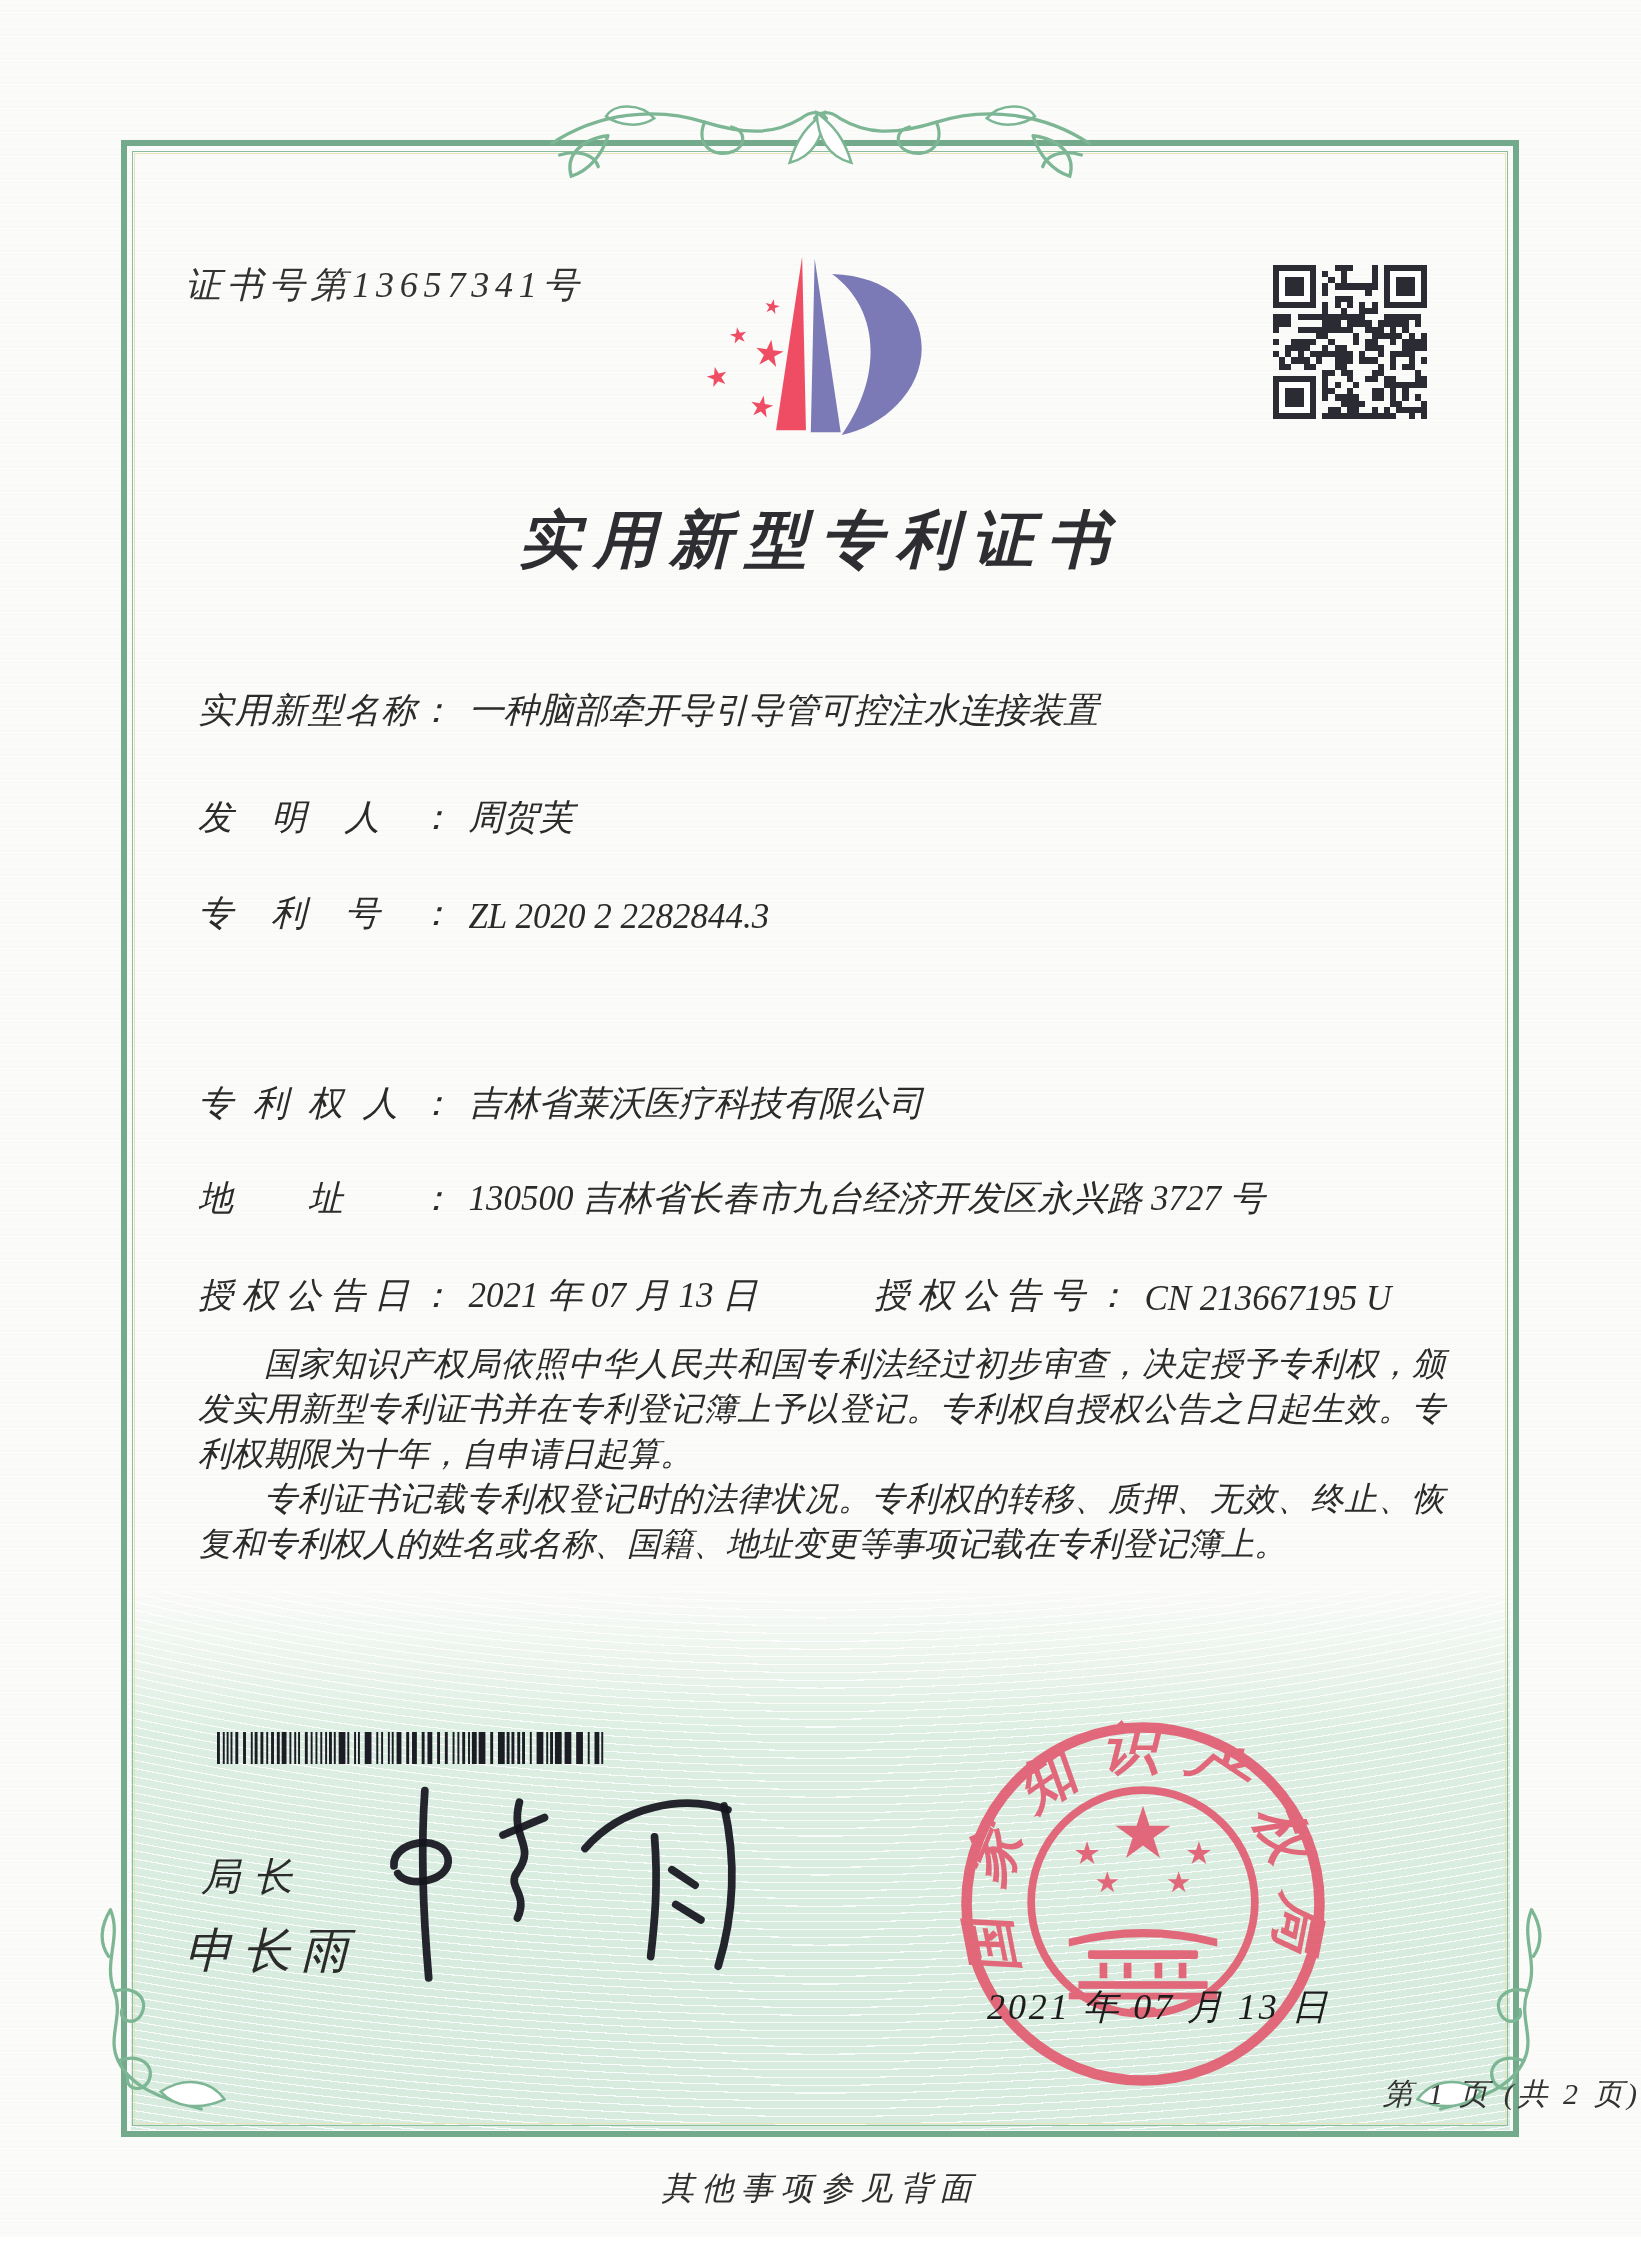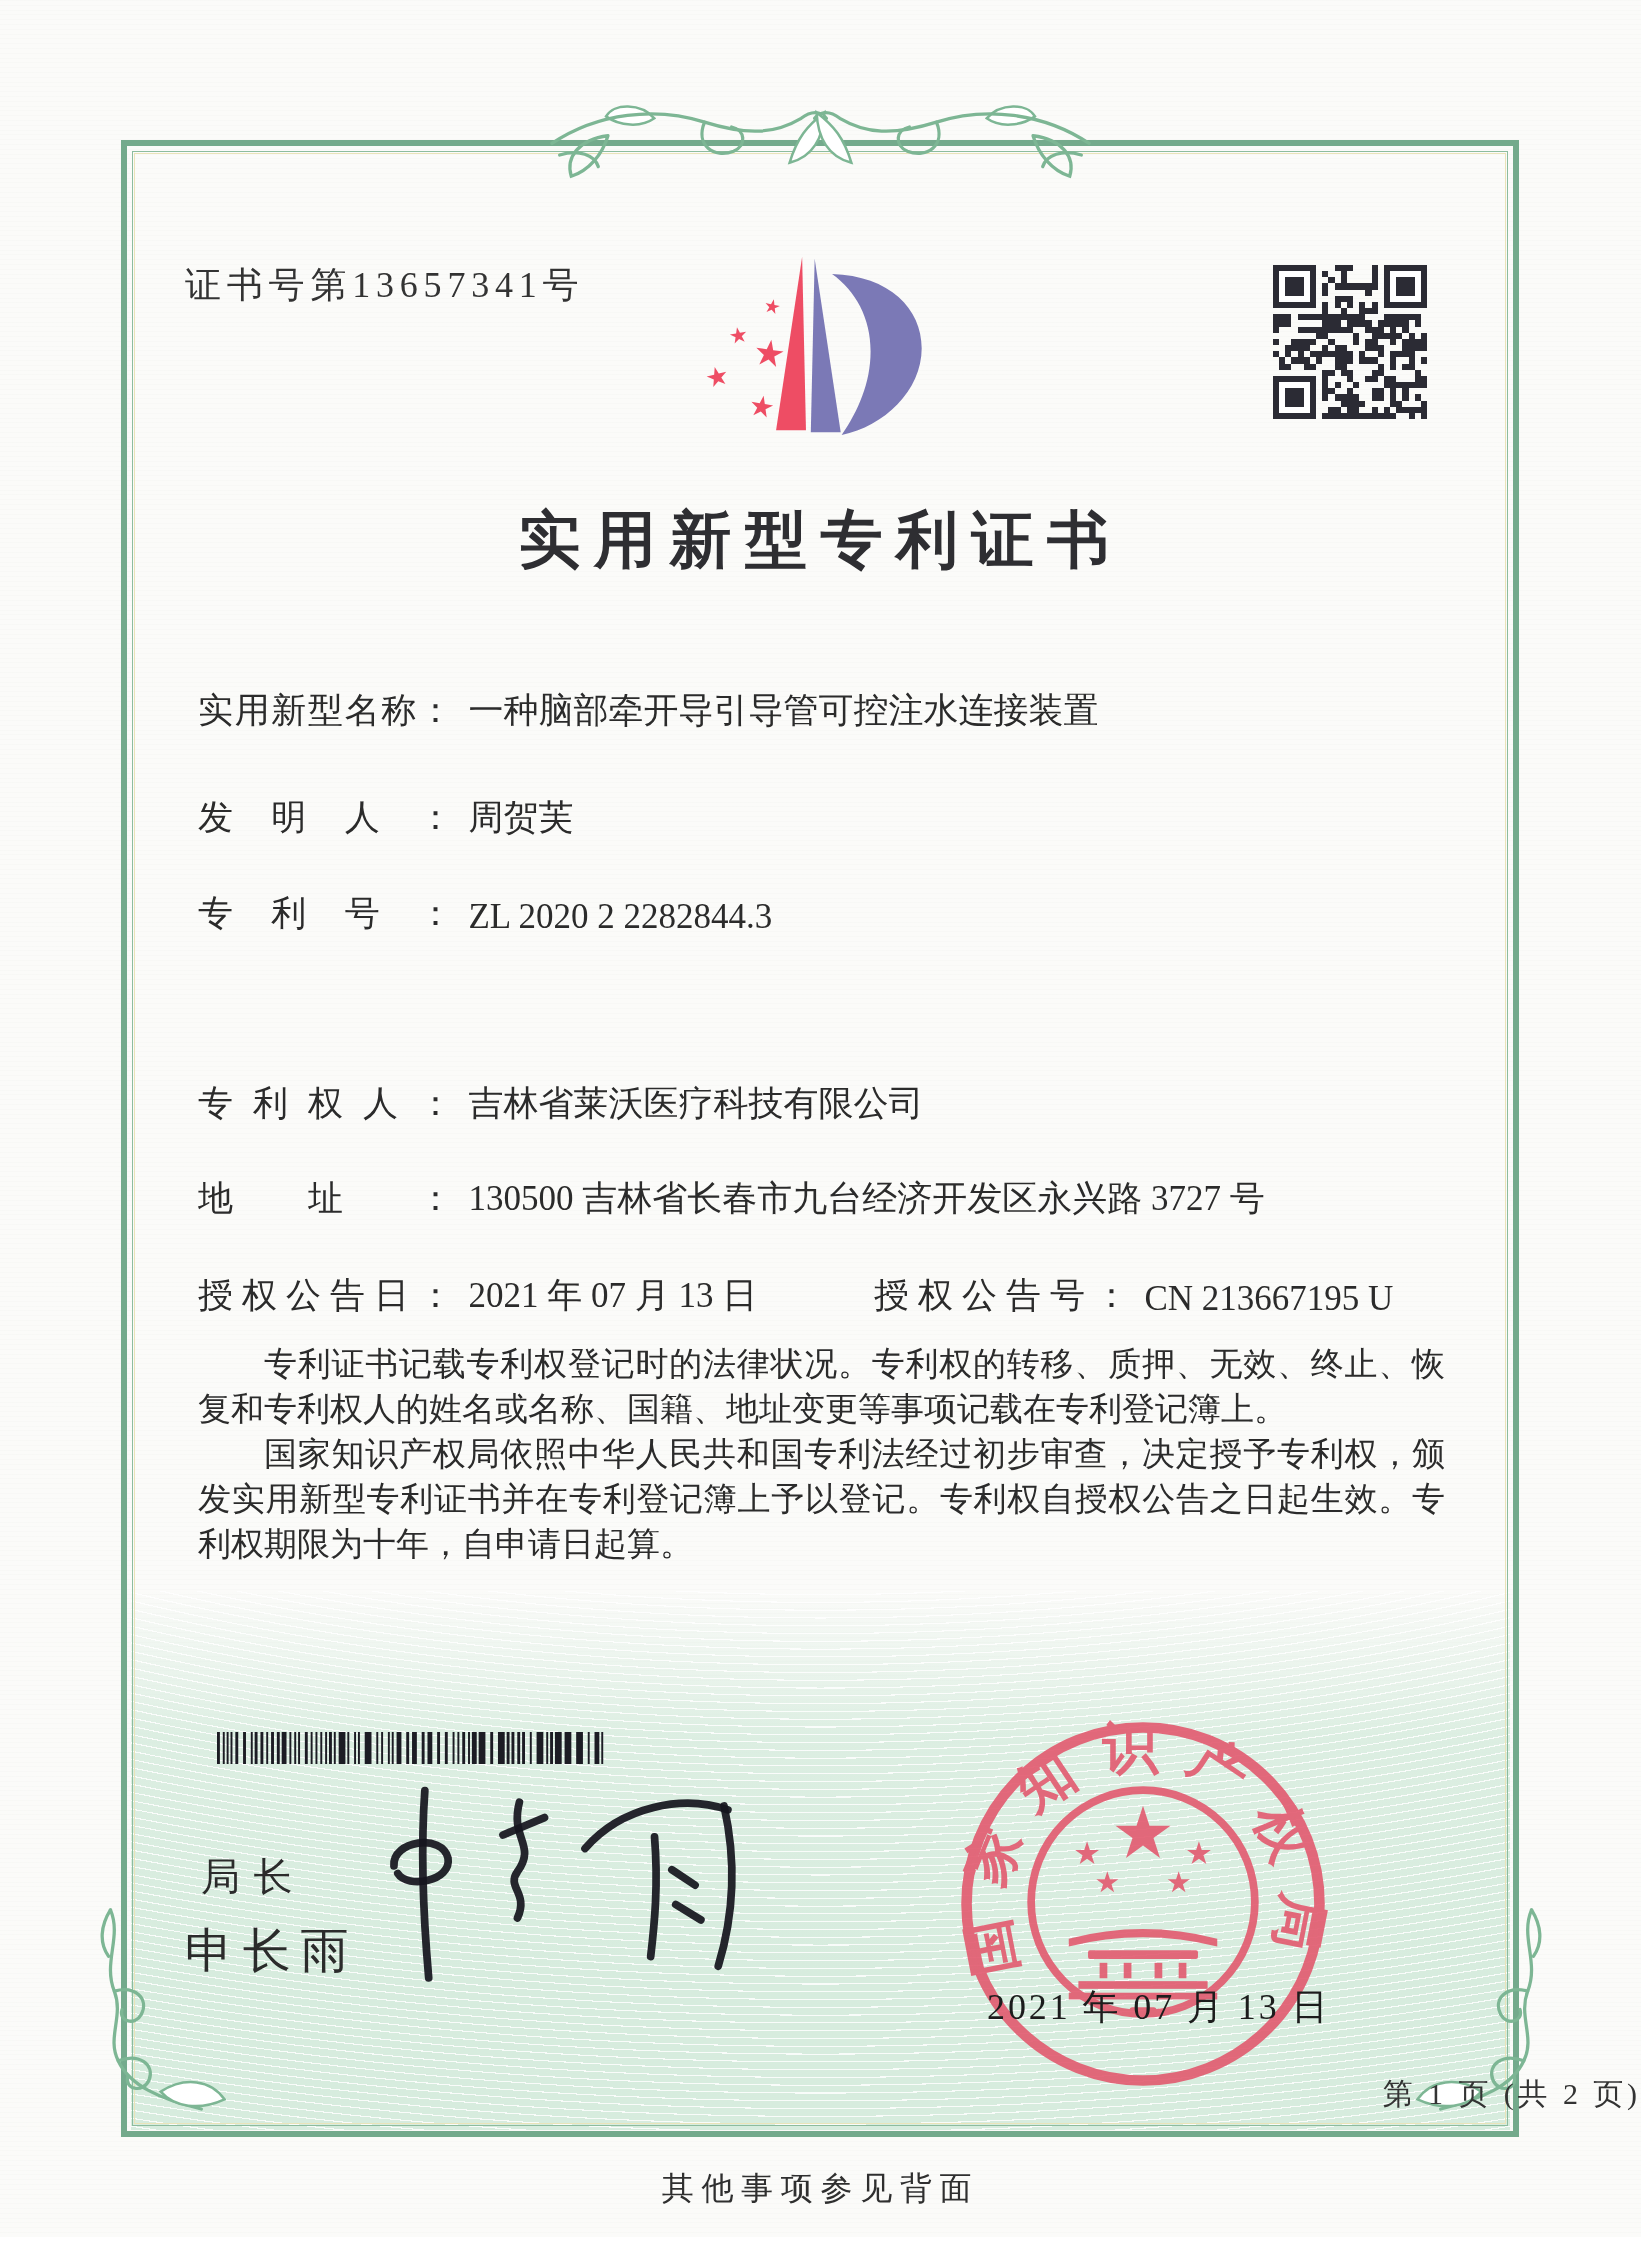--- a/index.html
+++ b/index.html
@@ -13,20 +13,21 @@
     --wave-green:#d7ecde;
   }
   html,body{margin:0;padding:0;}
   body{background:#ffffff;}
   .page{
     position:relative;width:1641px;height:2237px;overflow:hidden;
     background-color:#fbfbf9;
     background-image:repeating-linear-gradient(180deg, rgba(120,130,120,0.025) 0 1px, transparent 1px 4.8px);
     font-family:"Liberation Serif","DejaVu Serif",serif;
     color:var(--text-dark);
+    font-style:italic;
   }
   
   .frame{position:absolute;left:121px;top:140px;width:1386px;height:1985px;
     border:6.8px solid var(--border-green);z-index:2;}
   .frame-inner{position:absolute;inset:4.8px;border:1.9px solid #8cbc9e;outline:1px solid #e9e3b9;outline-offset:-3.9px;}
   
   .green-zone{position:absolute;left:131px;top:1591px;width:1379px;height:539px;z-index:1;
     background:
       repeating-radial-gradient(2510px 1448px at 50% -946px, rgba(255,255,255,0) 0 11.6px, rgba(255,255,255,0.85) 11.6px 13.5px),
       linear-gradient(180deg, rgba(215,236,222,0) 0, rgba(215,236,222,0.85) 145px, var(--wave-green) 386px);
@@ -399,22 +400,22 @@
     <span class="lab">地址：</span><span class="val">130500 吉林省长春市九台经济开发区永兴路 3727 号</span>
   </div>
   <div class="row" style="top:1272px">
     <span class="lab">授权公告日：</span><span class="val">2021 年 07 月 13 日</span>
     <span class="pair2">
       <span class="lab">授权公告号：</span><span class="val">CN 213667195 U</span>
     </span>
   </div>
 
   <div class="body-text">
+    <p>国家知识产权局依照中华人民共和国专利法经过初步审查，决定授予专利权，颁发实用新型专利证书并在专利登记簿上予以登记。专利权自授权公告之日起生效。专利权期限为十年，自申请日起算。</p>
     <p>专利证书记载专利权登记时的法律状况。专利权的转移、质押、无效、终止、恢复和专利权人的姓名或名称、国籍、地址变更等事项记载在专利登记簿上。</p>
-    <p>国家知识产权局依照中华人民共和国专利法经过初步审查，决定授予专利权，颁发实用新型专利证书并在专利登记簿上予以登记。专利权自授权公告之日起生效。专利权期限为十年，自申请日起算。</p>
   </div>
 
   <svg id="barcode-svg" class="barcode" viewBox="0 0 406 33" preserveAspectRatio="none">
       <rect x="0" y="0" width="3" height="33" fill="#1c1c24"></rect>
       <rect x="6" y="0" width="2" height="33" fill="#1c1c24"></rect>
       <rect x="10" y="0" width="2" height="33" fill="#1c1c24"></rect>
       <rect x="14" y="0" width="2" height="33" fill="#1c1c24"></rect>
       <rect x="19" y="0" width="3" height="33" fill="#1c1c24"></rect>
       <rect x="27" y="0" width="3" height="33" fill="#1c1c24"></rect>
       <rect x="35" y="0" width="2" height="33" fill="#1c1c24"></rect>

